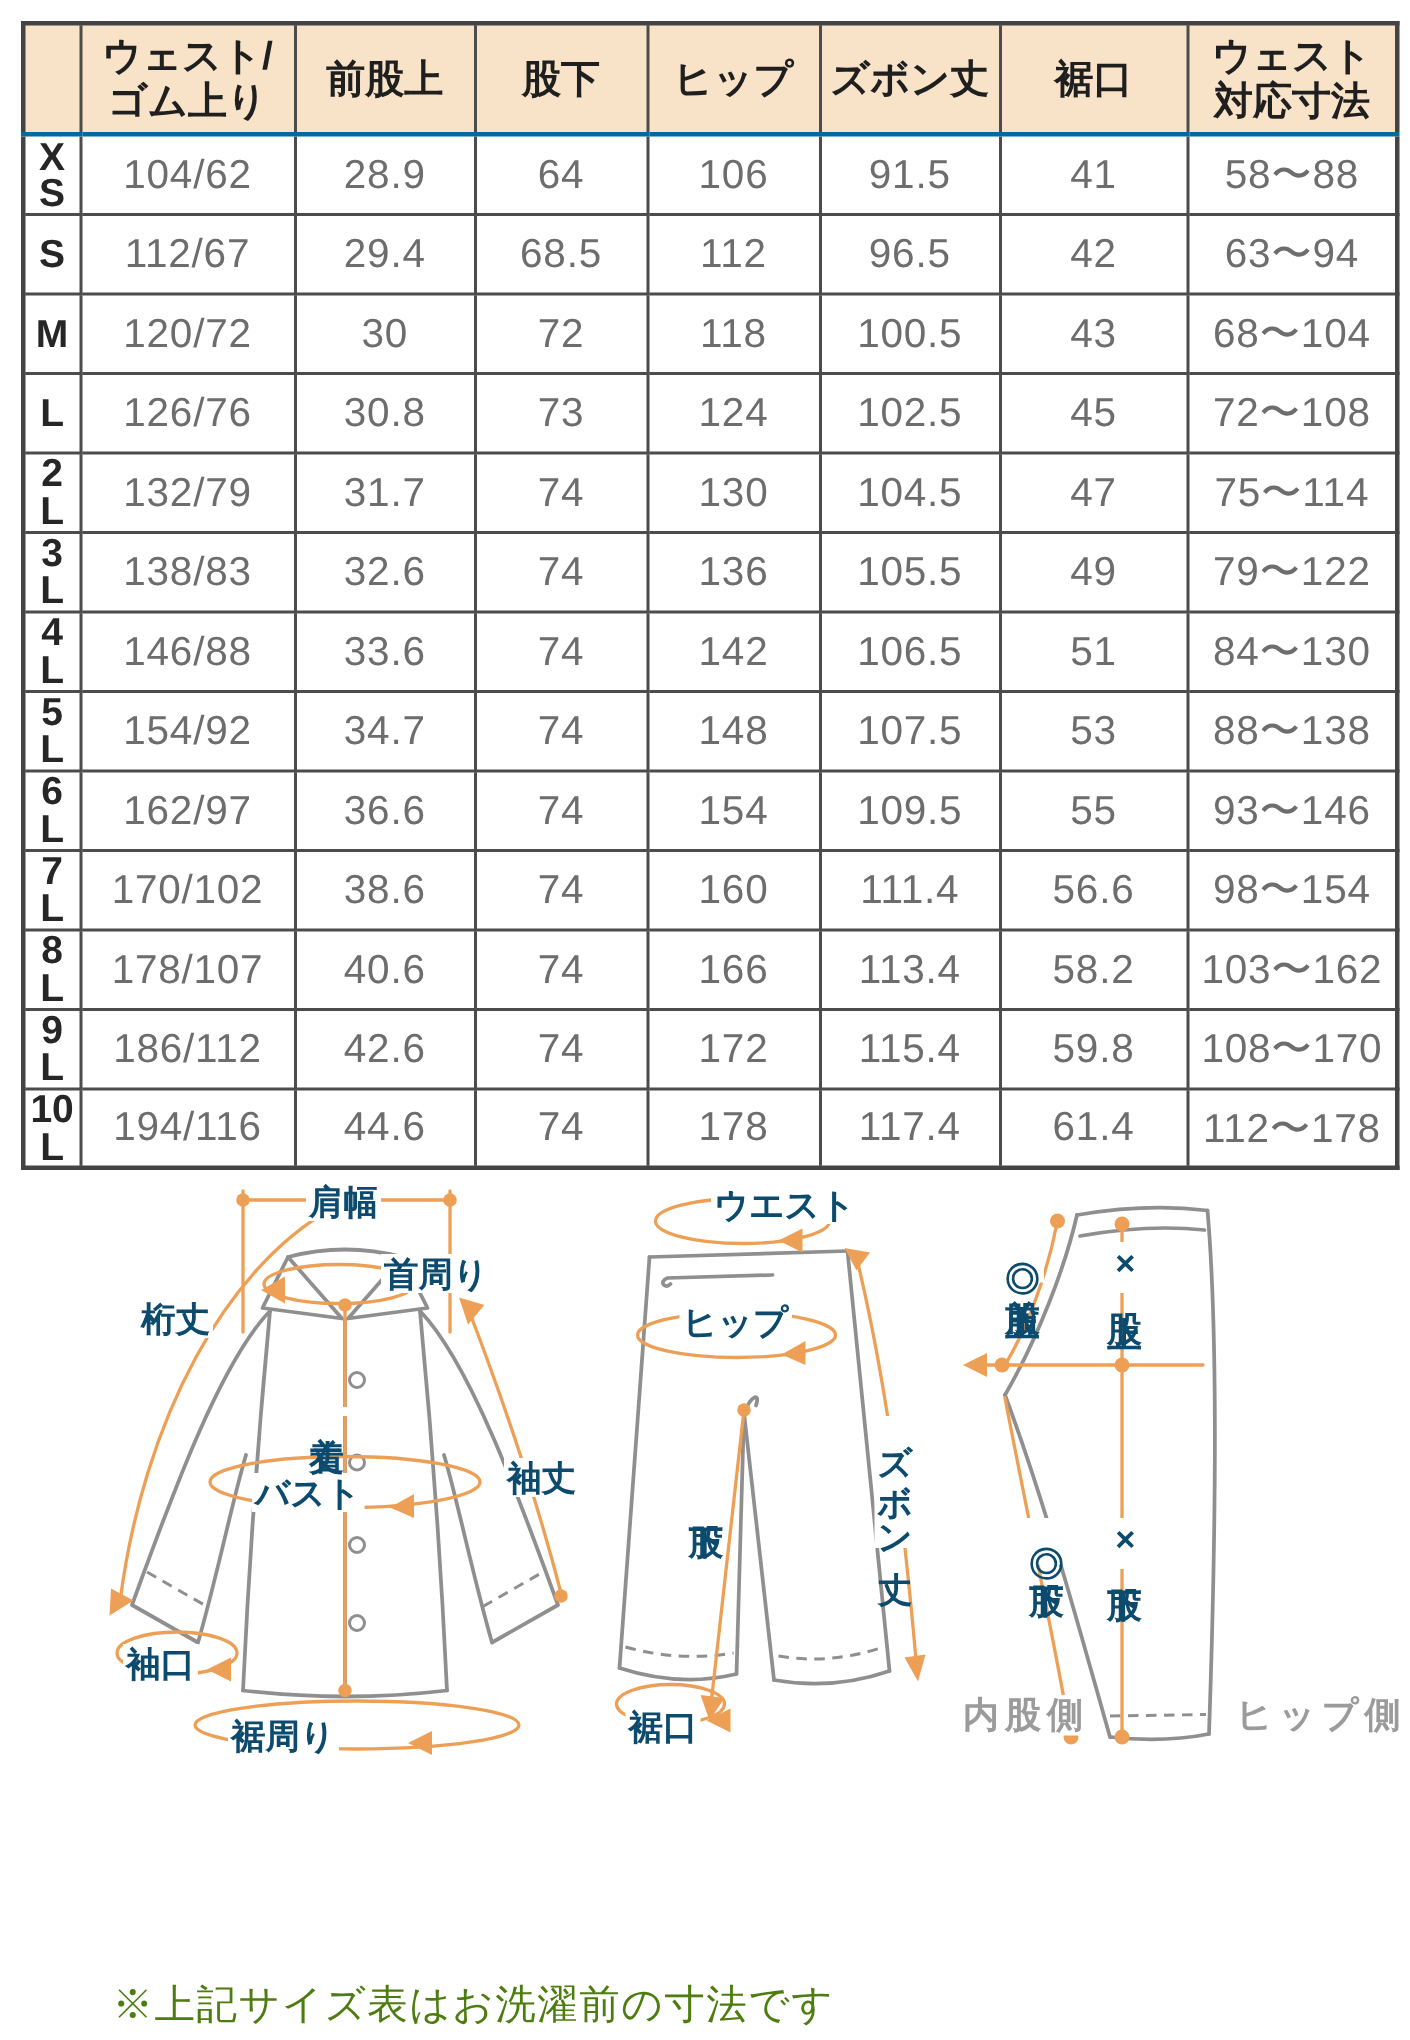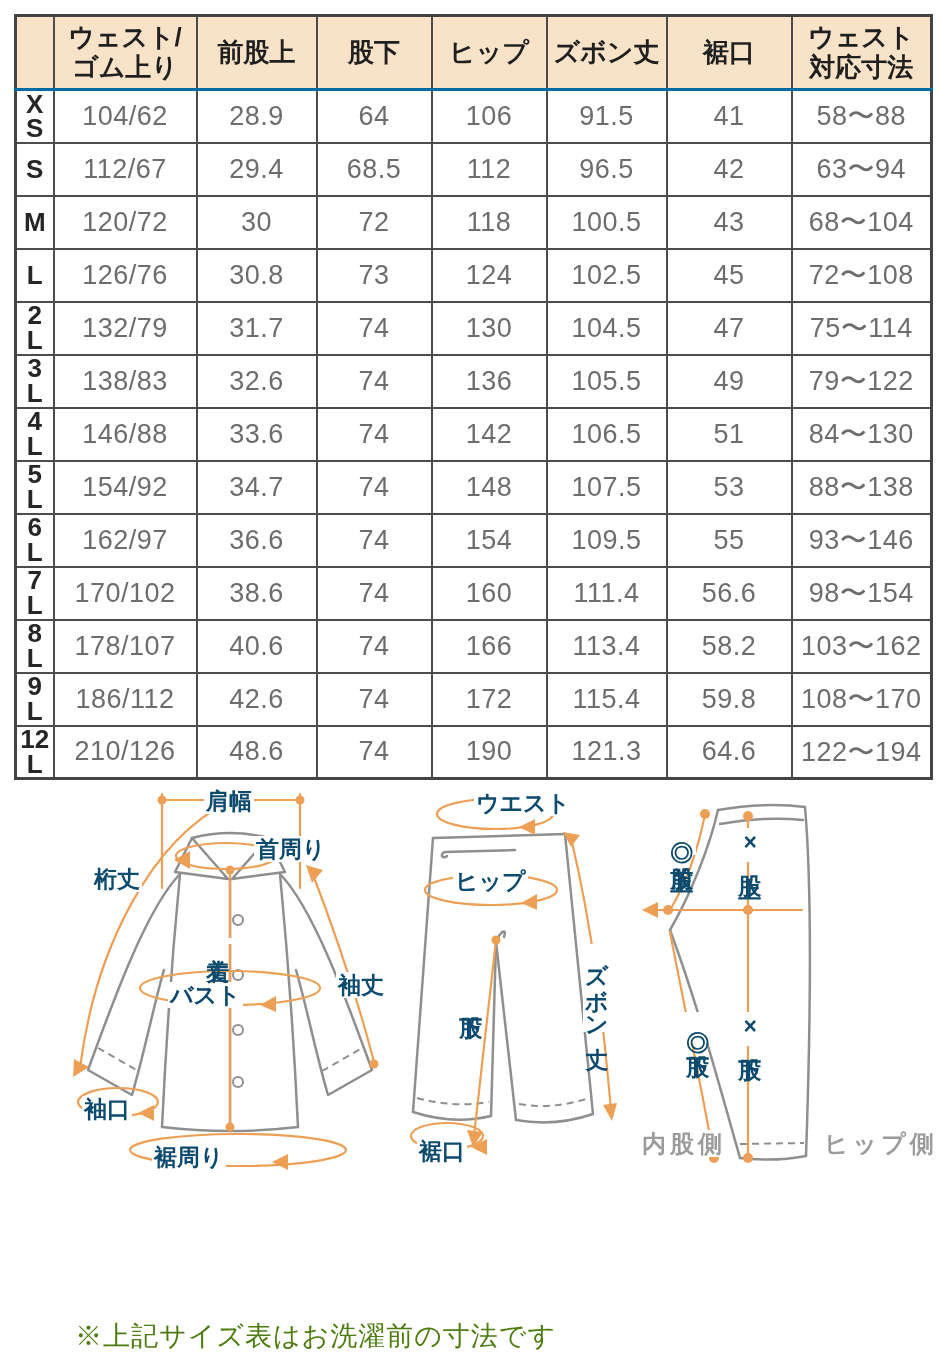--- a/index.html
+++ b/index.html
@@ -205,29 +205,29 @@
 L</th>
           <td>186/112</td>
           <td>42.6</td>
           <td>74</td>
           <td>172</td>
           <td>115.4</td>
           <td>59.8</td>
           <td>108〜170</td>
         </tr>
         <tr>
-          <th class="size">12
-L</th>
-          <td>210/126</td>
-          <td>48.6</td>
-          <td>74</td>
-          <td>190</td>
-          <td>121.3</td>
-          <td>64.6</td>
-          <td>122〜194</td>
+          <th class="size">10
+L</th>
+          <td>194/116</td>
+          <td>44.6</td>
+          <td>74</td>
+          <td>178</td>
+          <td>117.4</td>
+          <td>61.4</td>
+          <td>112〜178</td>
         </tr>
       </tbody>
   </table>
 
   <div class="diagrams">
 
     <div class="diagram d-shirt">
       <svg width="350" height="402" viewBox="0 0 350 402">
 
         <path class="garment" d="M152,58 Q190,48 228,58"></path>

